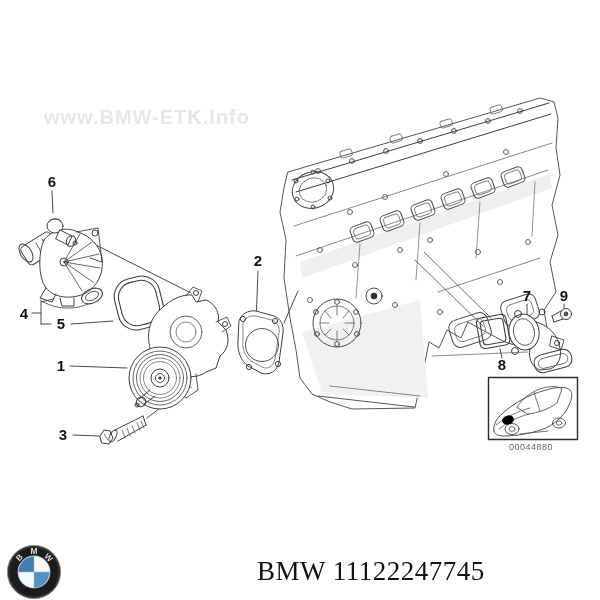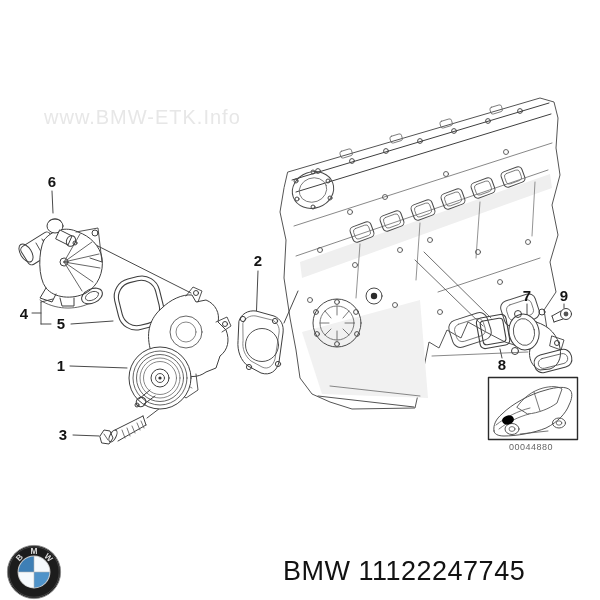--- a/index.html
+++ b/index.html
@@ -1,24 +1,24 @@
 <!DOCTYPE html>
 <html><head>
 <meta charset="utf-8">
 <style>
   html,body{margin:0;padding:0;}
   body{width:600px;height:600px;background:#ffffff;position:relative;overflow:hidden;
        font-family:"Liberation Sans", sans-serif;}
   .stage{position:absolute;inset:0;}
-  .watermark{position:absolute;left:44px;top:106px;font-size:20px;font-weight:400;
+  .watermark{position:absolute;left:44px;top:106px;font-size:20px;font-weight:700;
              color:#e7e7e7;letter-spacing:1px;user-select:none;}
   svg text.callout{font-family:"Liberation Sans",sans-serif;font-size:15px;font-weight:700;fill:#141414;}
   svg text.imgnum{font-family:"Liberation Sans",sans-serif;font-size:9px;fill:#666;letter-spacing:.5px;}
-  .footer-label{position:absolute;left:283px;top:556px;font-size:27px;color:#121212;
-                white-space:nowrap;letter-spacing:.5px;}
+  .footer-label{position:absolute;left:257px;top:556px;font-size:27px;color:#121212;
+                white-space:nowrap;letter-spacing:.5px;font-family:Liberation Serif, serif;}
   .logo-wrap{position:absolute;left:4px;top:544px;width:60px;height:56px;}
 </style>
 </head>
 <body>
 
 <div class="stage">
 
   <div class="watermark">www.BMW-ETK.Info</div>
 
   <svg width="600" height="545" viewBox="0 0 600 545" fill="none" stroke-linecap="round" stroke-linejoin="round">

